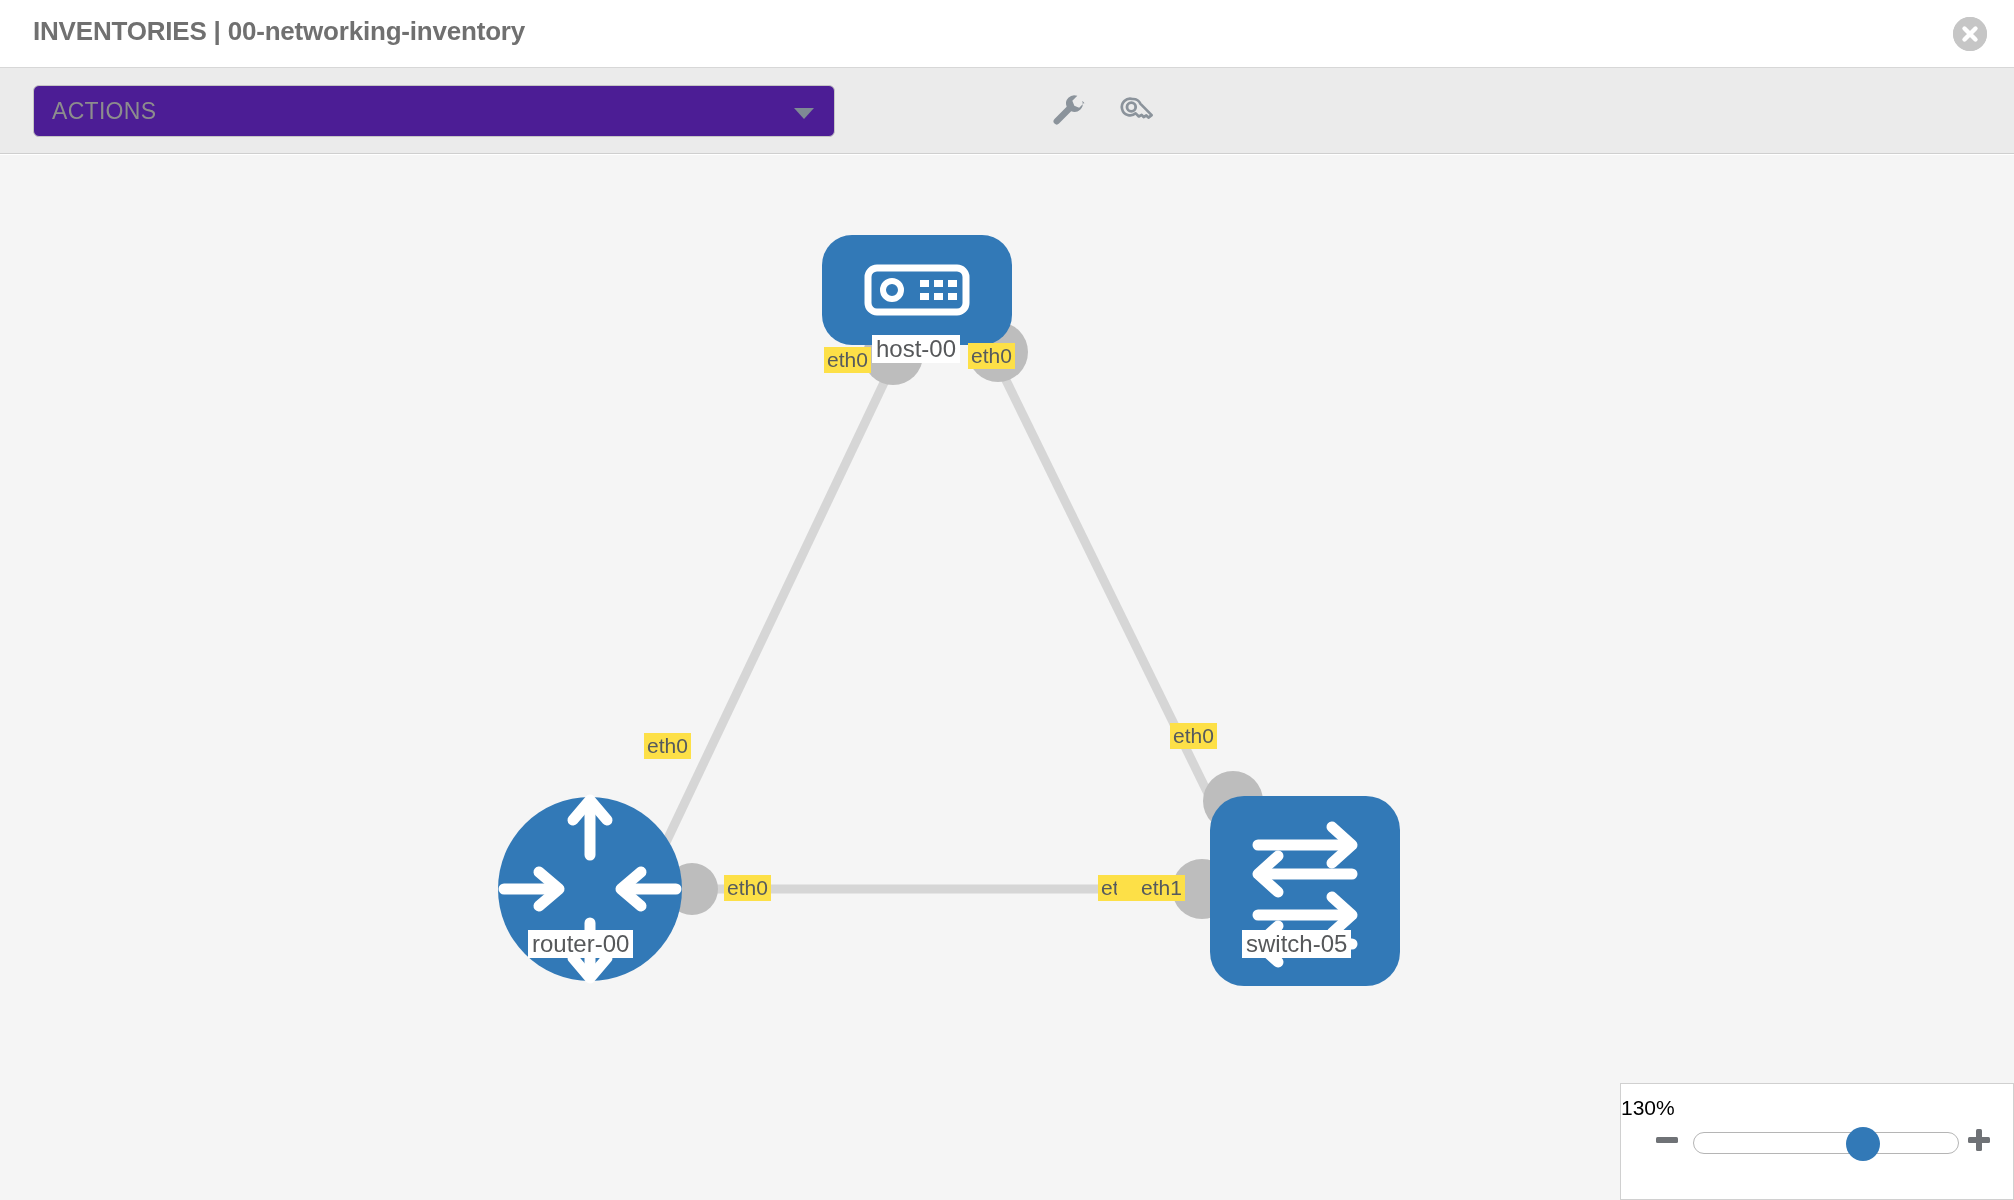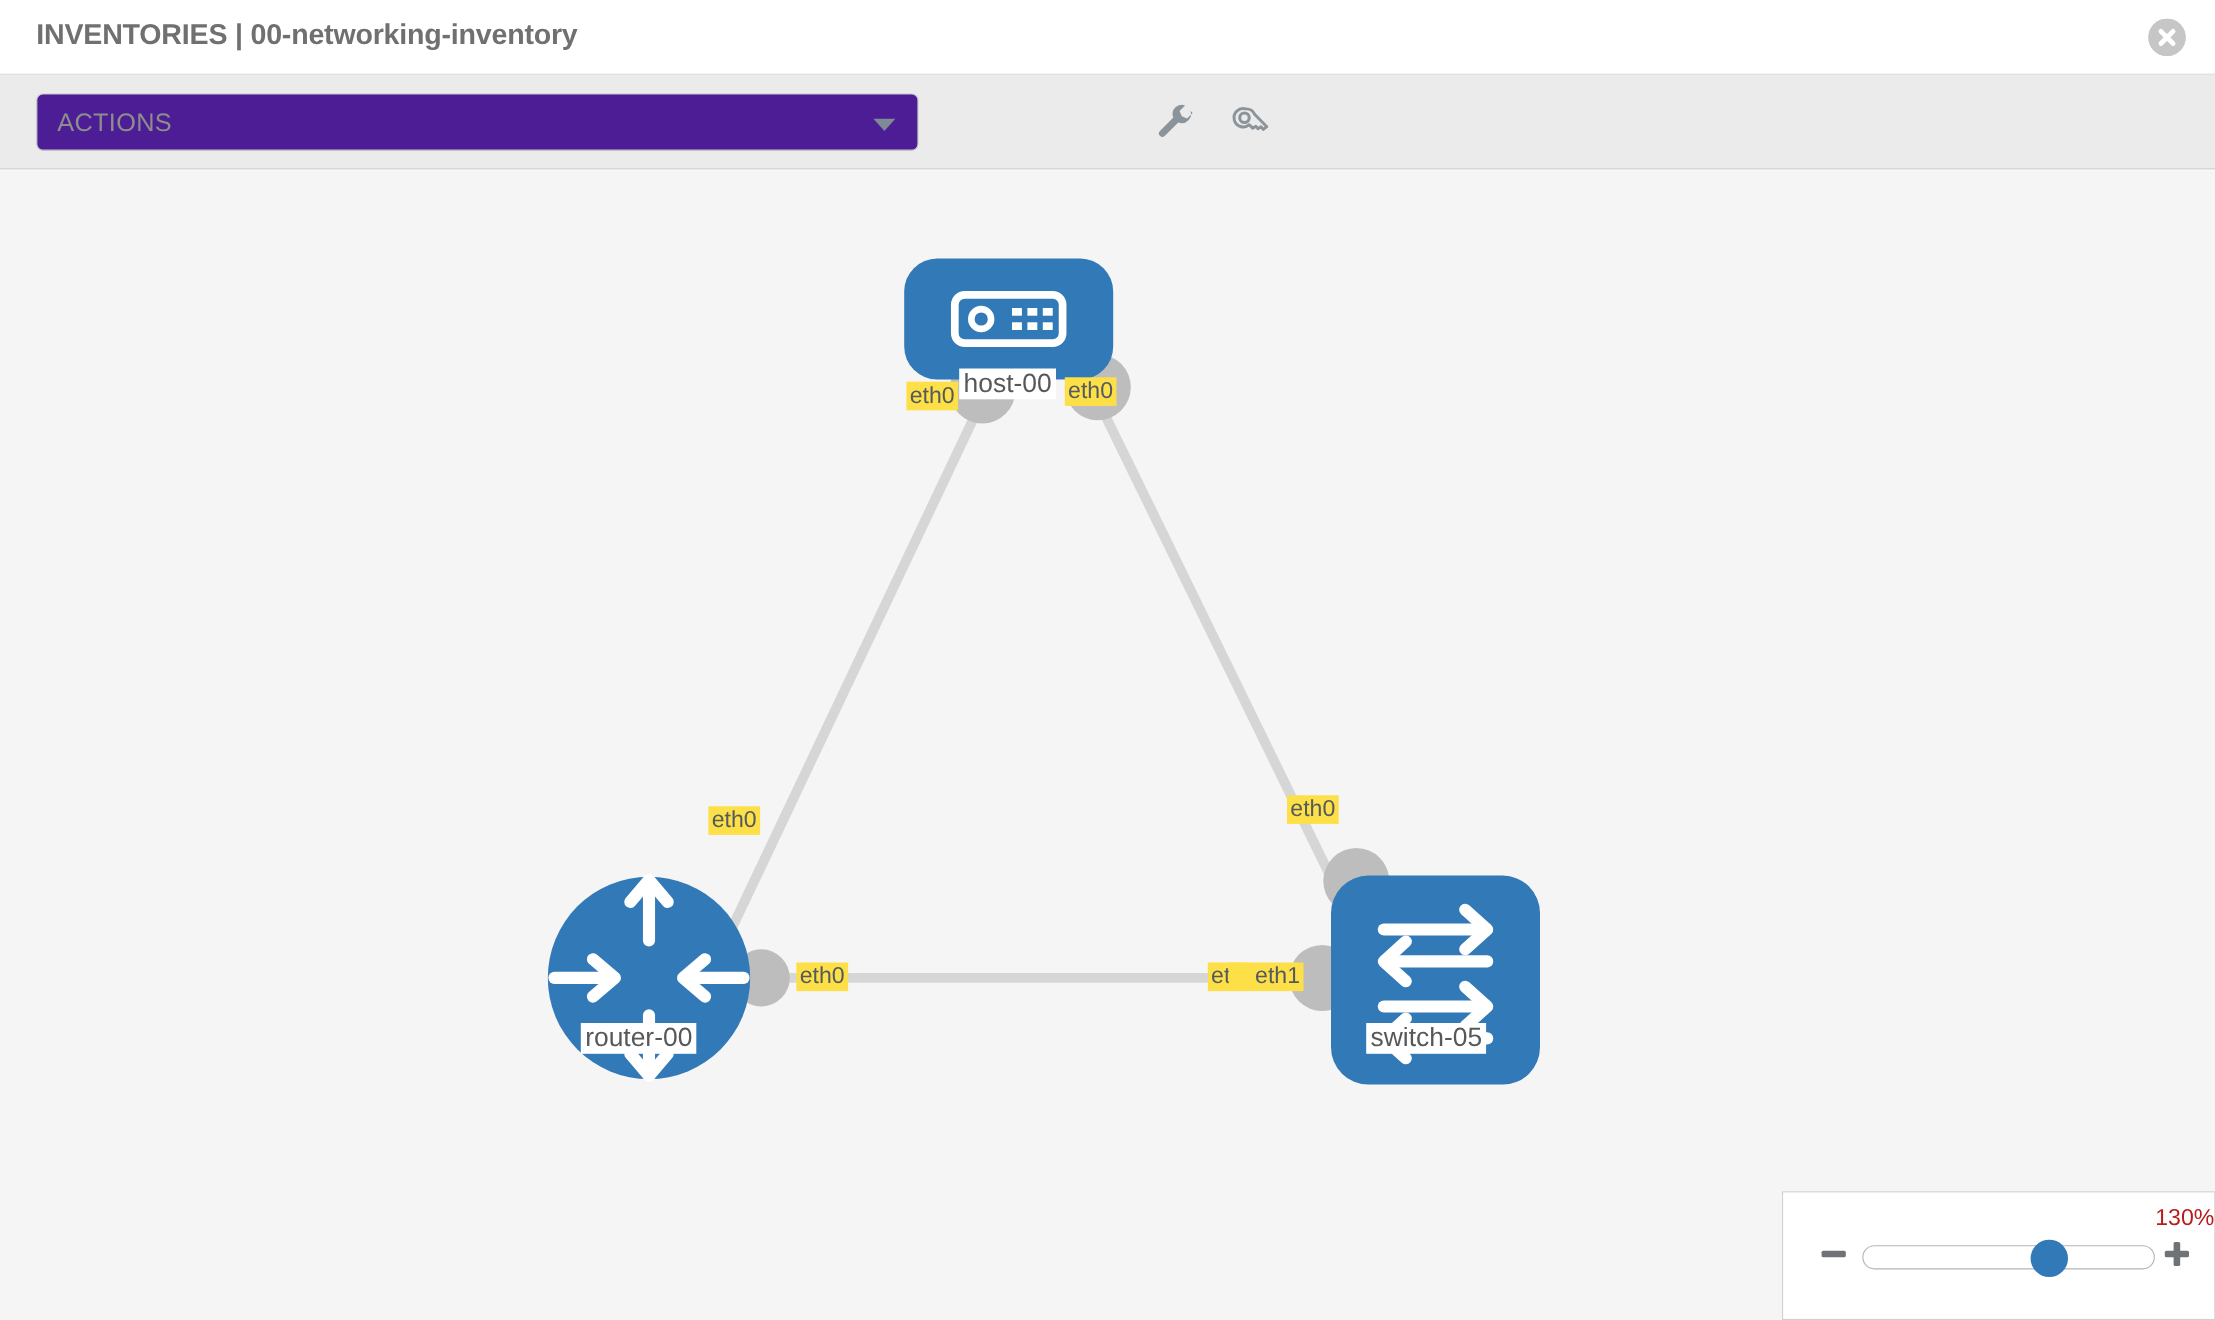--- a/index.html
+++ b/index.html
@@ -103,21 +103,21 @@
 
   
   .zoom-panel {
     position: absolute; left: 1620px; top: 1083px;
     width: 394px; height: 117px;
     background: #ffffff;
     border: 1px solid #d0d0d0;
   }
   .zoom-pct {
     position: absolute; top: 12px; left: 0; width: 100%;
-    text-align: right; font-size: 21px; color: #b91c1c;
+    text-align: left; font-size: 21px; color: #000000;
   }
   .zoom-minus, .zoom-plus {
     position: absolute; top: 42px;
     width: 28px; height: 28px; cursor: pointer; color: #6f7276;
   }
   .zoom-minus { left: 32px; }
   .zoom-plus  { right: 20px; }
   .zoom-track {
     position: absolute; left: 72px; top: 48px;
     width: 266px; height: 22px;

